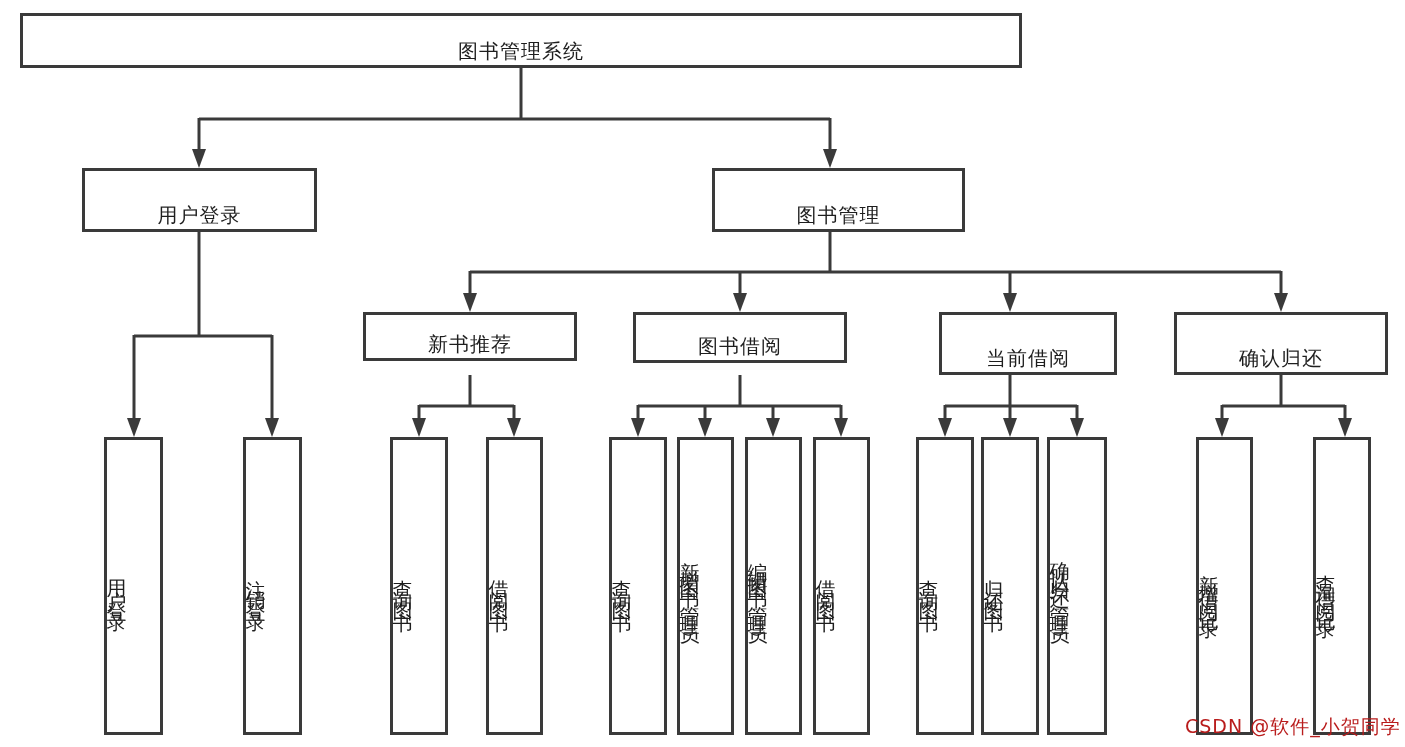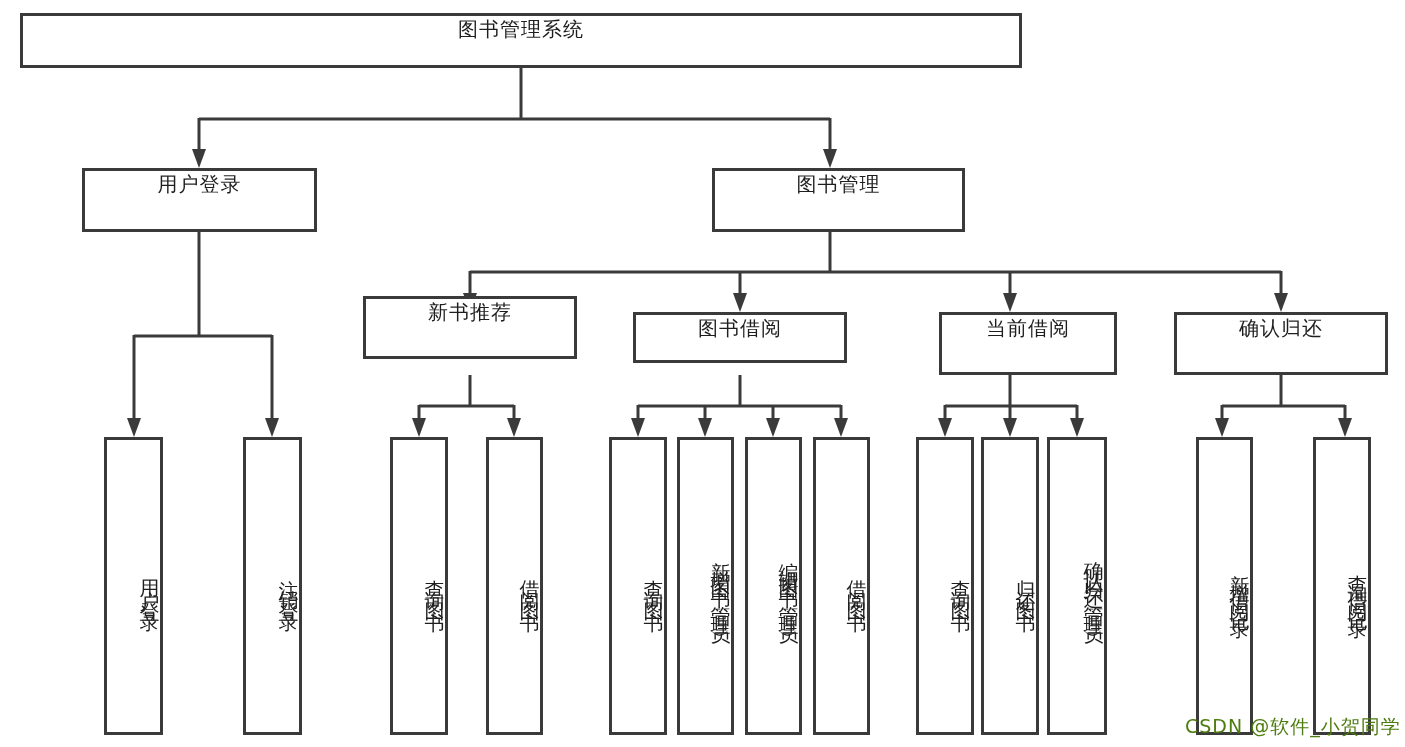--- a/index.html
+++ b/index.html
@@ -19,21 +19,21 @@
     left:0;top:0;
     width:1405px;height:747px;
   }
   .box{
     position:absolute;
     box-sizing:border-box;
     background:#ffffff;
     border:3px solid #3a3a3a;
     color:#1e1e1e;
     display:flex;
-    align-items:flex-start;
+    align-items:flex-end;
     justify-content:center;
     z-index:2;
   }
   .hbox{
     font-size:20px;
     letter-spacing:1px;
     white-space:nowrap;
   }
   .vbox{
     writing-mode:vertical-rl;
@@ -43,21 +43,21 @@
     line-height:1;
   }
   .vbox.long{
     letter-spacing:9px;
   }
   .watermark{
     position:absolute;
     left:1185px;
     top:714px;
     font-size:19px;
-    color:#4d7c0f;
+    color:#b91c1c;
     letter-spacing:1px;
     white-space:nowrap;
     z-index:3;
   }
 </style>
 </head>
 <body>
 
 <div class="canvas">
 
@@ -135,21 +135,21 @@
     <span>图书管理系统</span>
   </div>
 
   <div class="box hbox" style="left:82px;top:168px;width:235px;height:64px;">
     <span>用户登录</span>
   </div>
   <div class="box hbox" style="left:712px;top:168px;width:253px;height:64px;">
     <span>图书管理</span>
   </div>
 
-  <div class="box hbox" style="left:363px;top:296px;width:214px;height:63px;">
+  <div class="box hbox" style="left:363px;top:312px;width:214px;height:49px;">
     <span>新书推荐</span>
   </div>
   <div class="box hbox" style="left:633px;top:312px;width:214px;height:51px;">
     <span>图书借阅</span>
   </div>
   <div class="box hbox" style="left:939px;top:312px;width:178px;height:63px;">
     <span>当前借阅</span>
   </div>
   <div class="box hbox" style="left:1174px;top:312px;width:214px;height:63px;">
     <span>确认归还</span>

